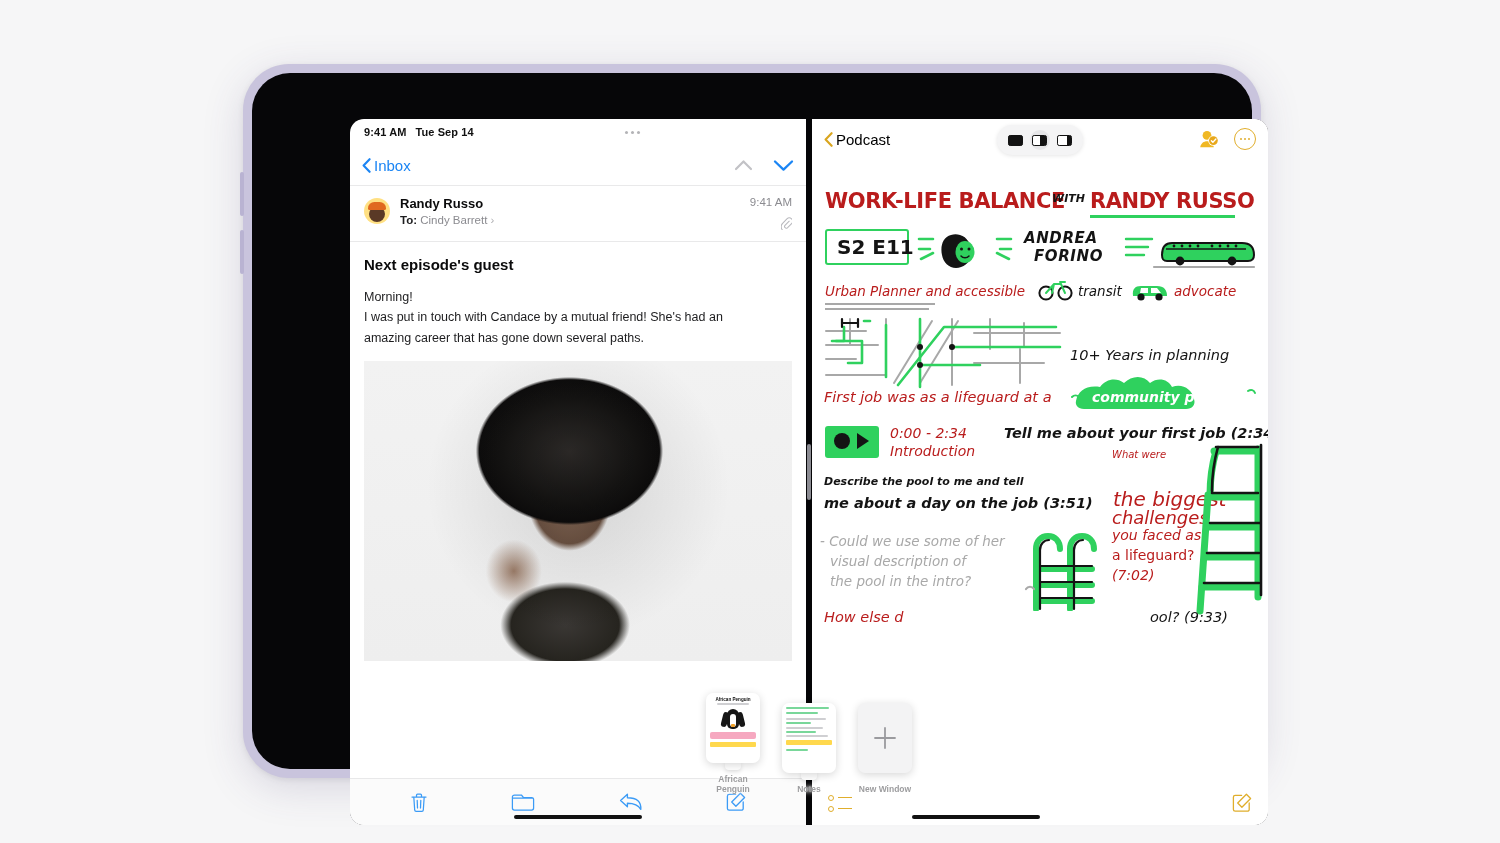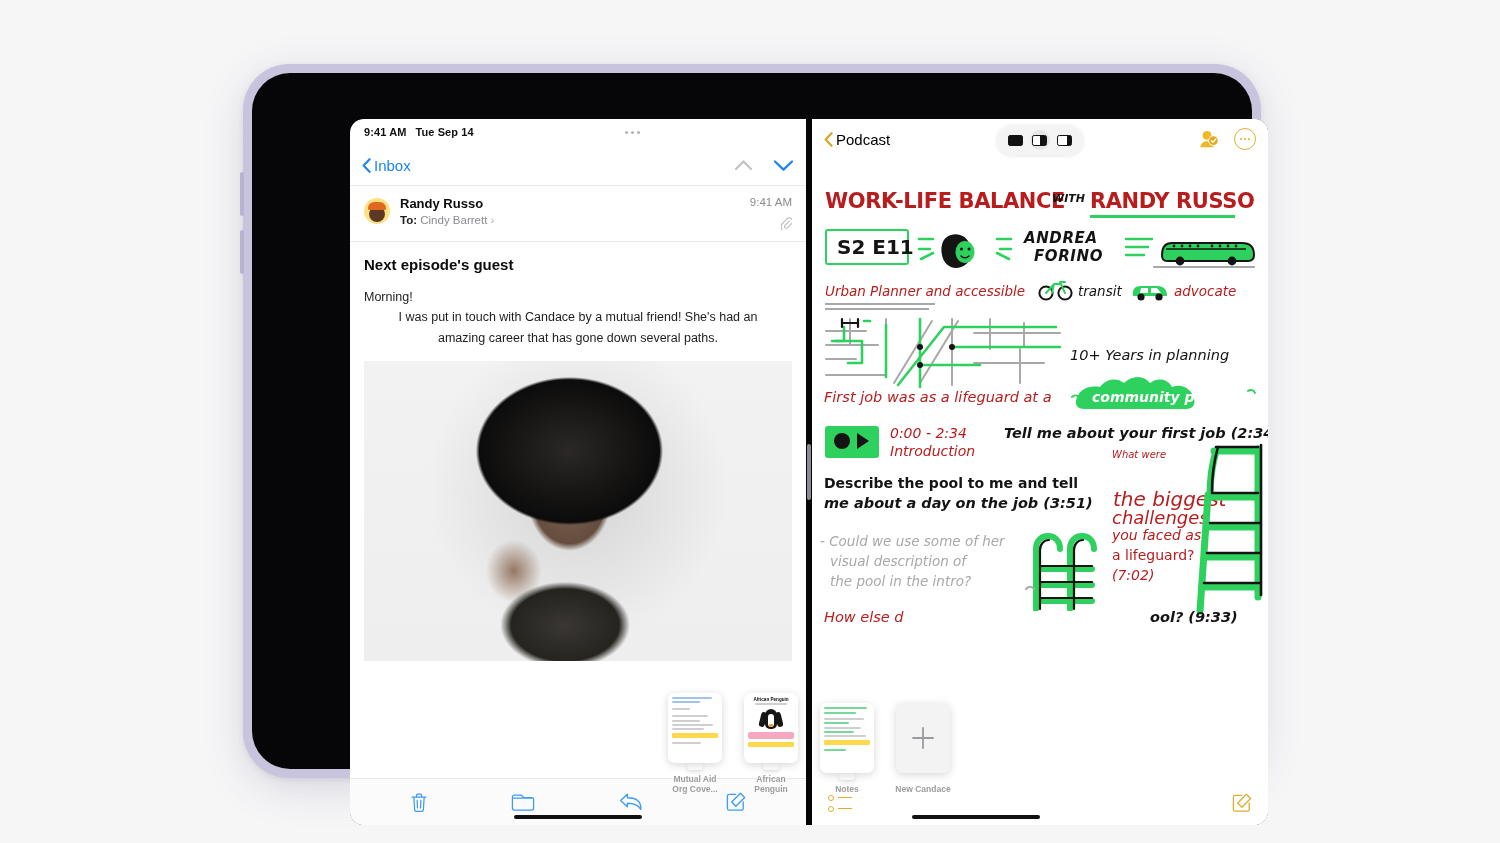--- a/index.html
+++ b/index.html
@@ -105,21 +105,21 @@
   .sender-name { font-size: 13px; font-weight: 700; color: #0b0b0c; line-height: 1.25;}
   .sender-to { font-size: 11.5px; color: #8b8b90; margin-top: 2px; }
   .sender-to b { color: #1d1d1f; font-weight: 700; }
   .sender-to .chev { color: #b0b0b4; }
   .meta-col { text-align: right; display:flex; flex-direction: column; align-items: flex-end; gap: 9px;}
   .mail-time { font-size: 11.5px; color: #8b8b90; }
 
   #mail-body { padding: 14px 14px 0 14px; }
   .mail-subject { font-size: 15px; font-weight: 700; color: #0b0b0c; }
   .mail-para { font-size: 12.5px; color: #1d1d1f; line-height: 1.62; margin-top: 14px; }
-  .mail-para p + p { margin-top: 0; text-align: center; }
+  .mail-para p + p { margin-top: 0; }
 
   
   #mail-photo {
     margin: 13px 0 0 0; width: 100%; height: 300px;
     background:
       radial-gradient(ellipse 120px 95px at 48% 30%, #2f2c2a 0%, #151413 55%, #0d0c0c 75%, rgba(13,12,12,0) 78%),
       radial-gradient(ellipse 58px 72px at 48% 46%, #8c6f5c 0%, #6d5343 62%, rgba(109,83,67,0) 72%),
       radial-gradient(ellipse 90px 60px at 47% 88%, #3a3734 0%, #26241f 60%, rgba(38,36,31,0) 72%),
       radial-gradient(ellipse 40px 45px at 35% 70%, #9b7c68 0%, rgba(155,124,104,0) 70%),
       linear-gradient(180deg, #f2f2f2 0%, #eeeeee 100%);
@@ -469,21 +469,21 @@
 
             <svg style="position:absolute; left:12px; top:240px;" width="56" height="34" viewBox="0 0 56 34">
               <rect x="1" y="1" width="54" height="32" rx="3" fill="#2fd15e"></rect>
               <circle cx="18" cy="16" r="8" fill="#141414"></circle>
               <path d="M33 8l12 8-12 8z" fill="#141414"></path>
             </svg>
             <div class="ink g hand" style="left:78px; top:240px; font-size:14px; font-style:italic;">0:00 - 2:34</div>
             <div class="ink g hand" style="left:78px; top:258px; font-size:14px; font-style:italic;">Introduction</div>
             <div class="ink k hand" style="left:192px; top:240px; font-size:14.5px; font-weight:700; font-style:italic;">Tell me about your first job (2:34)</div>
 
-            <div class="ink k hand" style="left:12px; top:290px; font-size:14px; font-weight:700; ">Describe the pool to me and tell</div>
+            <div class="ink k hand" style="left:12px; top:290px; font-size:11px; font-weight:700; font-style:italic;">Describe the pool to me and tell</div>
             <div class="ink k hand" style="left:12px; top:310px; font-size:14.5px; font-weight:700; font-style:italic;">me about a day on the job (3:51)</div>
 
             <div class="ink gray hand" style="left:8px; top:348px; font-size:13.5px; font-style:italic;">- Could we use some of her</div>
             <div class="ink gray hand" style="left:18px; top:368px; font-size:13.5px; font-style:italic;">visual description of</div>
             <div class="ink gray hand" style="left:18px; top:388px; font-size:13.5px; font-style:italic;">the pool in the intro?</div>
 
             <svg style="position:absolute; left:210px; top:340px;" width="80" height="86" viewBox="0 0 80 86">
               <g fill="none" stroke="#2fd15e" stroke-width="6" stroke-linecap="round">
                 <path d="M14 84V24c0-8 5-13 12-13s12 5 12 13"></path>
                 <path d="M48 84V24c0-8 5-13 12-13s12 5 12 13"></path>
@@ -514,21 +514,21 @@
               </g>
               <g fill="none" stroke="#141414" stroke-width="2.6" stroke-linecap="round" stroke-linejoin="round">
                 <path d="M28 12h42"></path>
                 <path d="M30 12c-4 14-6 28-6 44"></path>
                 <path d="M24 58h46M22 88h50M19 118h52M16 148h55"></path>
                 <path d="M73 10v150"></path>
               </g>
             </svg>
 
             <div class="ink g hand" style="left:12px; top:424px; font-size:14.5px; font-style:italic;">How else d</div>
-            <div class="ink k hand" style="left:338px; top:424px; font-size:14.5px; font-weight:700; font-style:italic;text-align:center;">ool? (9:33)</div>
+            <div class="ink k hand" style="left:338px; top:424px; font-size:14.5px; font-weight:400; font-style:italic;text-align:center;">ool? (9:33)</div>
           </div>
 
           <div id="notes-toolbar">
             <div class="list-ico">
               <div class="row">
                   <span class="dot"></span>
                   <span class="ln"></span>
                 </div>
               <div class="row">
                   <span class="dot"></span>
@@ -538,38 +538,20 @@
             <svg width="20" height="20" viewBox="0 0 20 20">
               <path d="M9.6 2.4H3.2a1.8 1.8 0 0 0-1.8 1.8v12.2A1.8 1.8 0 0 0 3.2 18.2h12.2a1.8 1.8 0 0 0 1.8-1.8V10" fill="none" stroke="#e0ae2c" stroke-width="1.3" stroke-linecap="round" stroke-linejoin="round"></path>
               <path d="M14.4 1.3 18.6 5.5 9.9 14.2 5.7 10z" fill="none" stroke="#e0ae2c" stroke-width="1.3" stroke-linejoin="round"></path>
             </svg>
           </div>
           <div id="home-bar-notes"></div>
         </section>
 
         <div id="app-shelf">
 
-          <div class="shelf-item">
-            <div class="shelf-card">
-              <div class="mini">
-                <div class="l" style="width:86%"></div>
-                  <div class="l sh"></div>
-                <div class="l k" style="width:40%;margin-top:5px"></div>
-                <div class="l k" style="width:78%;margin-top:5px"></div>
-                <div class="l k sh"></div>
-                <div class="l k" style="width:90%"></div>
-                <div class="l k" style="width:70%"></div>
-                <div class="hl"></div>
-                <div class="l k" style="width:62%;margin-top:4px"></div>
-              </div>
-            </div>
-            <div class="shelf-tab"></div>
-            <div class="shelf-label">Mutual Aid
-Org Cove...</div>
-          </div>
 
           <div class="shelf-item">
             <div class="shelf-card">
               <div class="mini">
                 <div class="mini-title">African Penguin</div>
                 <div class="l k" style="width:70%;margin:1px auto 2px;"></div>
                 <div class="pengu">
                   <span class="wing-l"></span>
                     <span class="wing-r"></span>
                     <span class="beak"></span>
@@ -602,21 +584,21 @@
           </div>
 
           <div class="shelf-item">
             <div class="shelf-card plus">
               <svg width="26" height="26" viewBox="0 0 26 26">
                 <path d="M13 3v20M3 13h20" stroke="#9a9a9e" stroke-width="1.8" stroke-linecap="round"></path>
               </svg>
             </div>
             <div class="shelf-tab" style="visibility:hidden"></div>
             <div class="shelf-label">New
-Candace</div>
+Window</div>
           </div>
 
         </div>
 
       </div>
     </div>
   </div>
 </div>
 
 </body></html>

